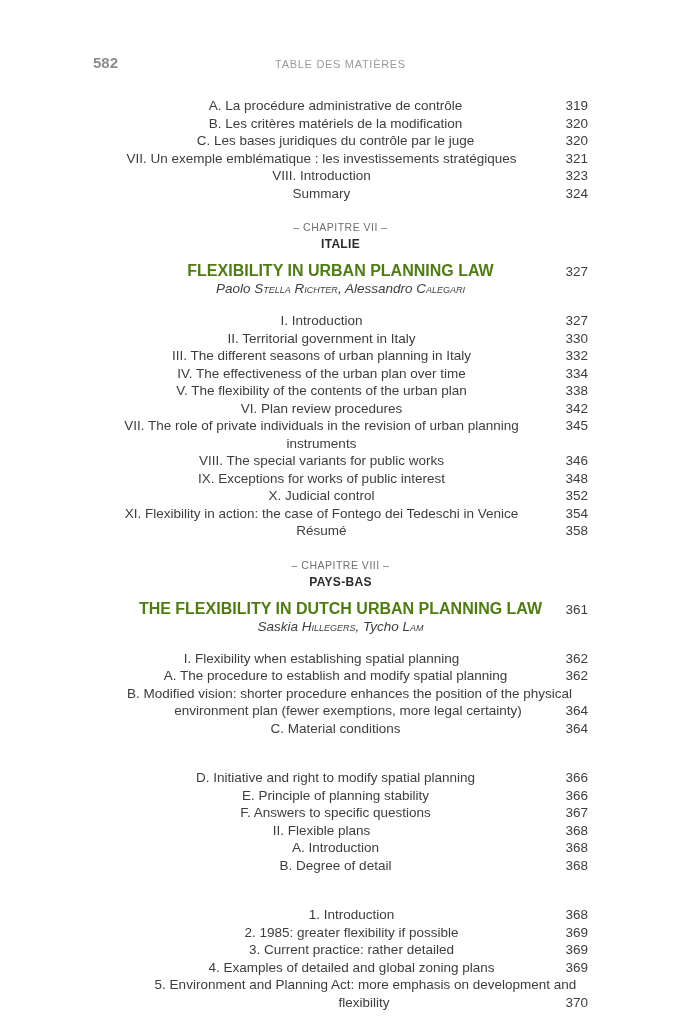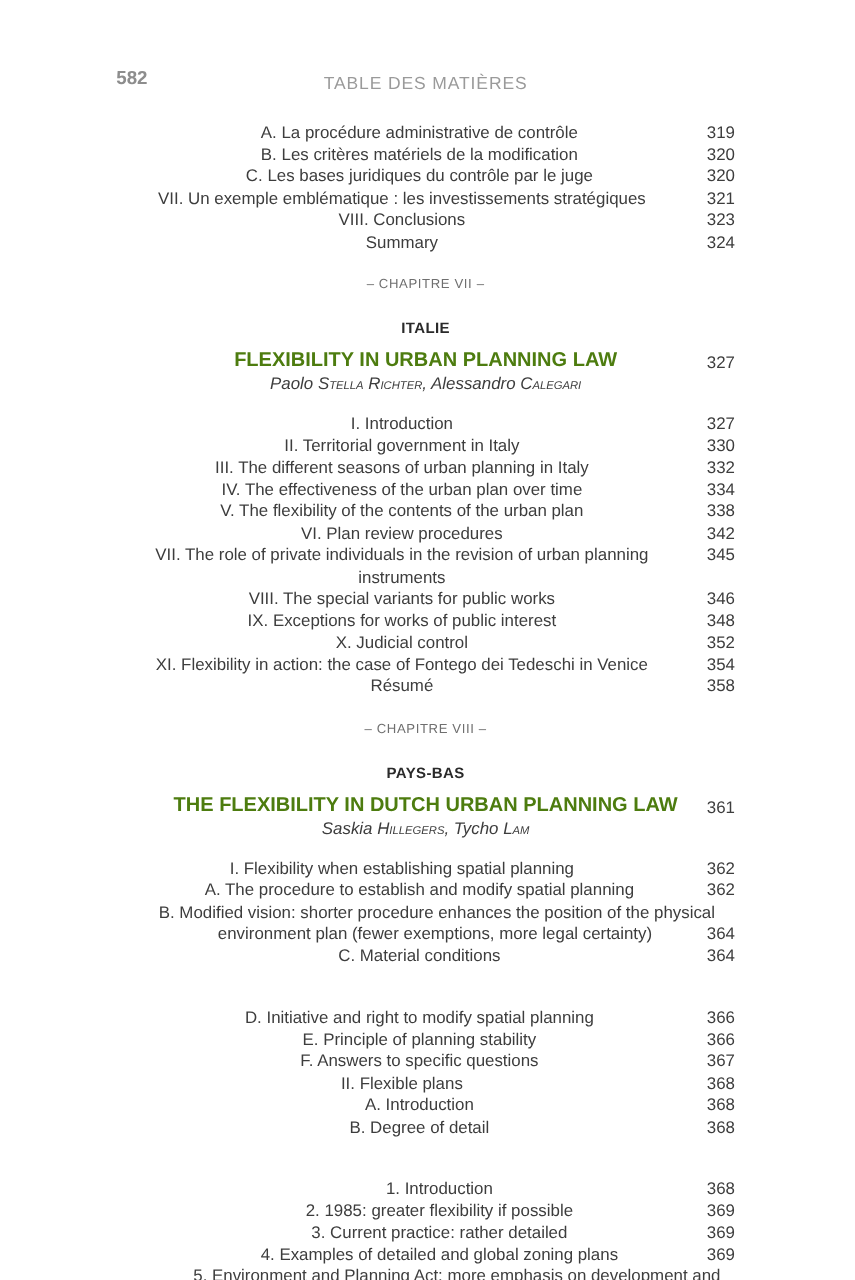--- a/index.html
+++ b/index.html
@@ -27,21 +27,21 @@
   .pagehead .pageno {
     position: absolute;
     left: 0; top: 0;
     font-size: 15px;
     font-weight: bold;
     color: #8d8d8d;
   }
   .pagehead .running {
     display: block;
     text-align: center;
-    font-size: 14px;
+    font-size: 11px;
     letter-spacing: 0.7px;
     color: #9a9a9a;
     padding-top: 4px;
   }
   
   .toc { margin-top: 24px; }
   .toc-row {
     display: flex;
     align-items: baseline;
     line-height: 17.5px;
@@ -53,21 +53,21 @@
   .chapter-block { margin-top: 19px; text-align: center; }
   .chapter-block .chapitre {
     font-size: 10.5px;
     line-height: 13px;
     letter-spacing: 0.5px;
     color: #6f6f6f;
   }
   .chapter-block .place {
     font-size: 12px;
     line-height: 14px;
-    margin-top: 21px;
+    margin-top: 3px;
     font-weight: bold;
     color: #2a2a2a;
     letter-spacing: 0.3px;
   }
   .title-row {
     position: relative;
     margin-top: 11px;
     text-align: center;
     line-height: 17px;
   }
@@ -114,21 +114,21 @@
         </div>
         <div class="toc-row">
           <span class="label" style="padding-left: 28px;">C. Les bases juridiques du contrôle par le juge</span>
           <span class="pgnum">320</span>
         </div>
         <div class="toc-row">
           <span class="label" style="padding-left: 0px;">VII. Un exemple emblématique : les investissements stratégiques</span>
           <span class="pgnum">321</span>
         </div>
         <div class="toc-row">
-          <span class="label" style="padding-left: 0px;">VIII. Conclusions</span>
+          <span class="label" style="padding-left: 0px;">VIII. Introduction</span>
           <span class="pgnum">323</span>
         </div>
         <div class="toc-row">
           <span class="label" style="padding-left: 0px;">Summary</span>
           <span class="pgnum">324</span>
         </div>
         <div class="chapter-block">
           <div class="chapitre">– CHAPITRE VII –</div>
           <div class="place">ITALIE</div>
         </div>

